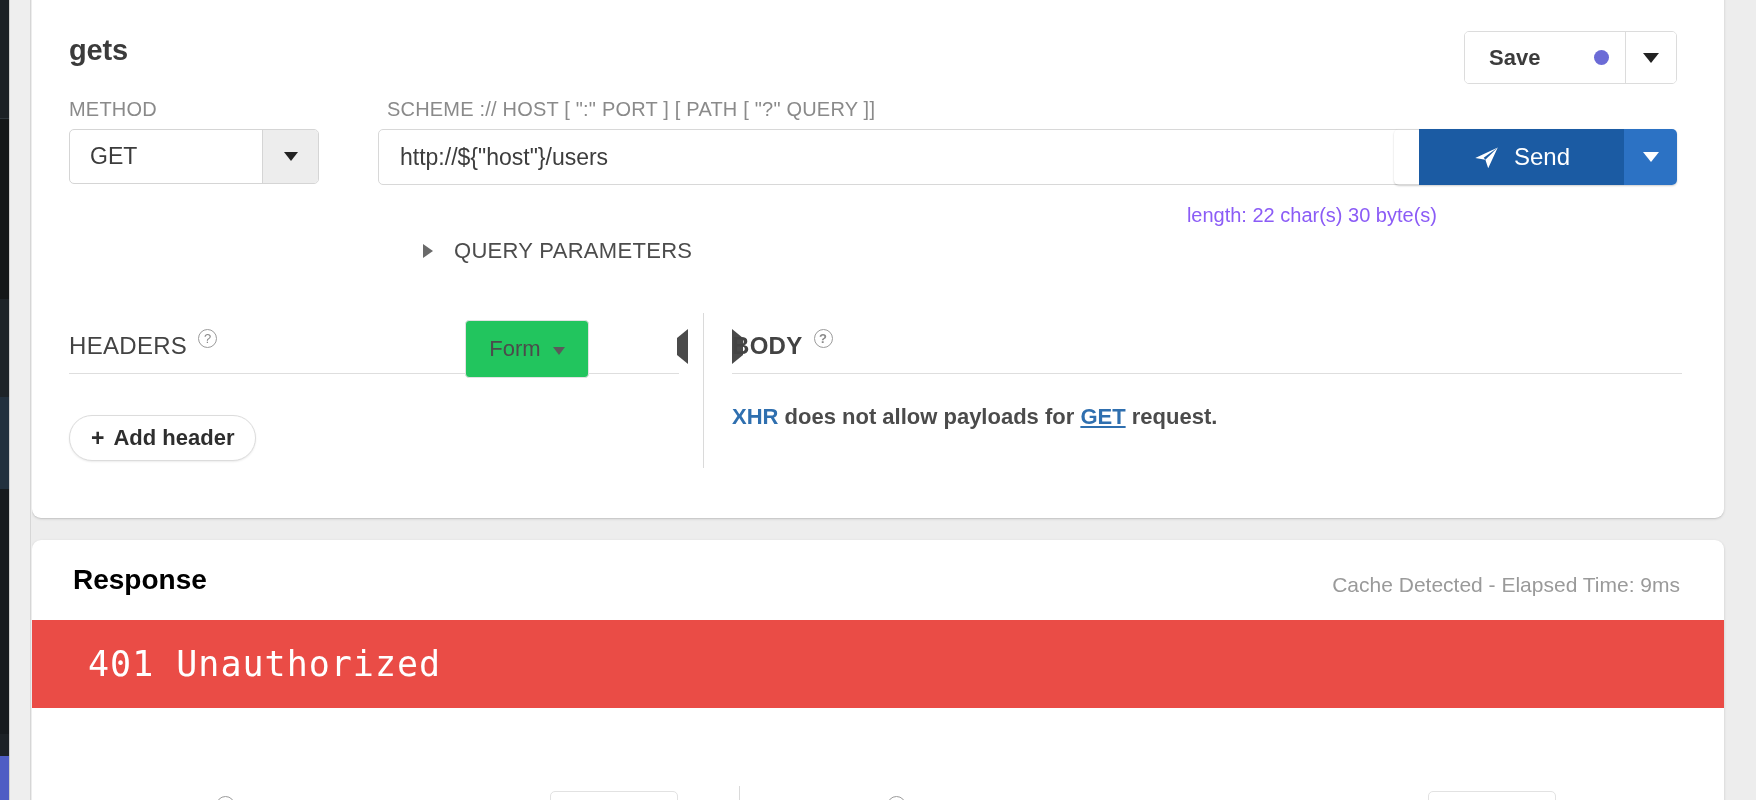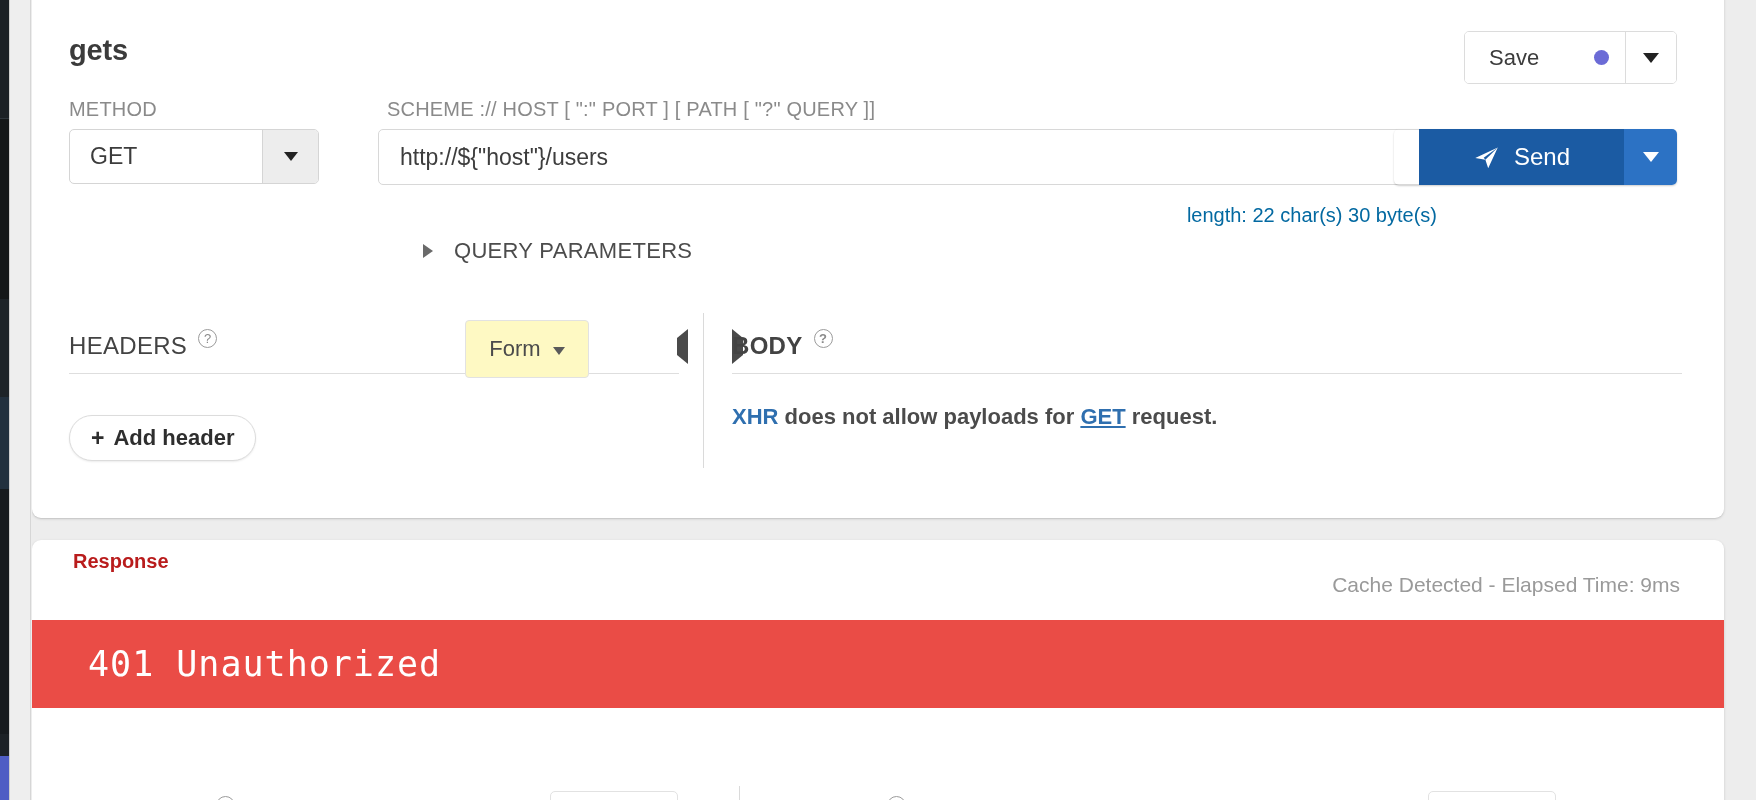--- a/index.html
+++ b/index.html
@@ -62,20 +62,21 @@
 
   
   #save-group {
     position: absolute; right: 47px; top: 43px;
     display: flex; align-items: stretch;
     height: 53px;
     border: 1px solid #dcdcdc;
     border-radius: 5px;
     background: #fff;
     overflow: hidden;
+    font-weight: bold;
   }
   #save-button {
     display: flex; align-items: center;
     padding: 0 16px 0 24px;
     min-width: 160px;
     justify-content: space-between;
     cursor: pointer; background: #fff;
   }
   #save-label { font-size: 22px; color: #3c3c3c; }
   #save-dot {
@@ -136,21 +137,21 @@
     border: 1px solid #d8d8d8; border-radius: 5px;
     background: #fff;
     display: flex; align-items: center;
     padding-left: 21px;
     font-size: 23px; color: #3d3d3d;
     font-family: "Liberation Sans", sans-serif;
     outline: none;
   }
   #url-length {
     position: absolute; right: 287px; top: 216px;
-    font-size: 20px; color: #0369a1; white-space: nowrap;
+    font-size: 20px; color: #8b5cf6; white-space: nowrap;
   }
 
   
   #send-group {
     position: absolute; right: 47px; top: 141px;
     display: flex; align-items: stretch;
     height: 56px;
     border-radius: 5px; overflow: hidden;
     box-shadow: 0 1px 2px rgba(0,0,0,0.2);
     padding-left: 25px;
@@ -218,21 +219,21 @@
     font-size: 13px; color: #8a8a8a; line-height: 1;
     margin-left: 11px; margin-bottom: 14px;
     cursor: pointer; font-family: "Liberation Sans", sans-serif;
   }
 
   
   #headers-format-select {
     position: absolute; right: 90px; top: 2px;
     width: 124px; height: 58px;
     border: 1px solid #e2e2e2; border-radius: 4px;
-    background: #fef9c3;
+    background: #22c55e;
     display: flex; align-items: center; justify-content: center;
     cursor: pointer;
   }
   #headers-format-label { font-size: 22px; color: #4b4b4b; }
   .caret-gray-sm {
     width: 0; height: 0;
     border-left: 6px solid transparent;
     border-right: 6px solid transparent;
     border-top: 8px solid #5a5a5a;
     margin-left: 12px; margin-top: 3px;
@@ -289,22 +290,22 @@
   .link-blue { color: #2f6faf; }
   .link-blue-underline { color: #2f6faf; text-decoration: underline; cursor: pointer; }
 
   
   #response-card {
     left: 0; top: 540px;
     width: 1692px; height: 280px;
     overflow: hidden;
   }
   #response-title {
-    position: absolute; left: 41px; top: 10px;
-    font-size: 20px; font-weight: bold; color: #b91c1c;
+    position: absolute; left: 41px; top: 24px;
+    font-size: 28px; font-weight: bold; color: #000000;
   }
   #response-meta {
     position: absolute; right: 44px; top: 33px;
     font-size: 21px; color: #9a9a9a; white-space: nowrap;
   }
   #response-status-bar {
     position: absolute; left: 0; top: 80px;
     width: 100%; height: 88px;
     background: #ea4c46;
     display: flex; align-items: center;

